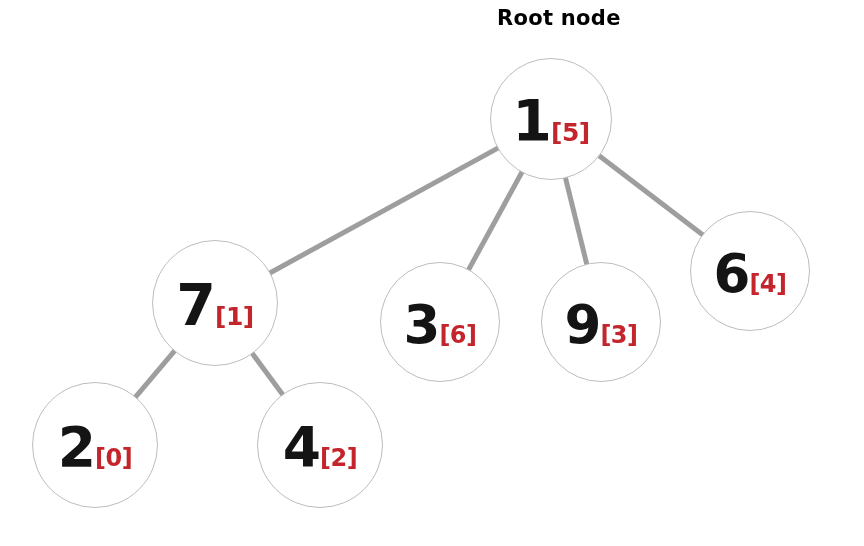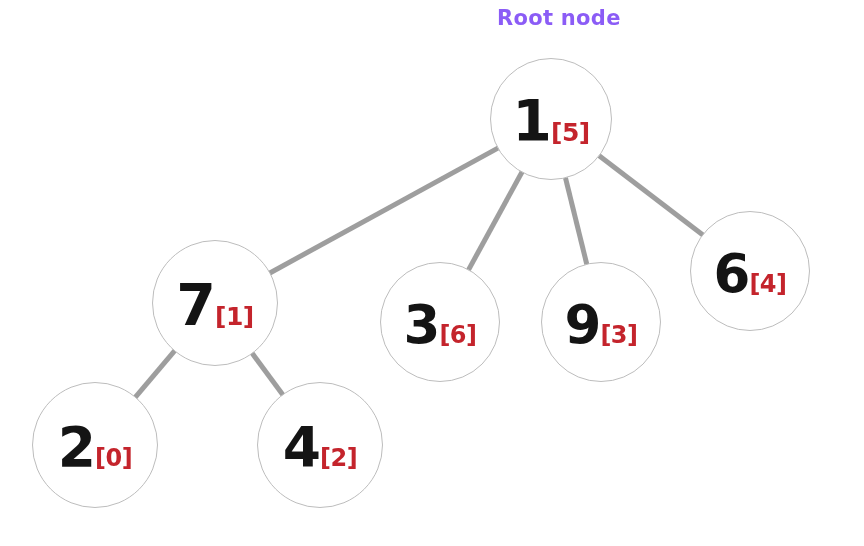--- a/index.html
+++ b/index.html
@@ -48,21 +48,21 @@
     font-family: "DejaVu Sans", "Liberation Sans", sans-serif;
     font-weight: bold;
     color: #c4242c;
     letter-spacing: -0.5px;
   }
   #root-label {
     position: absolute;
     font-family: "DejaVu Sans", "Liberation Sans", sans-serif;
     font-weight: bold;
     font-size: 21px;
-    color: #8b5cf6;
+    color: #000000;
     letter-spacing: 0.3px;
     white-space: nowrap;
   }
 </style>
 </head>
 <body>
 
 <div id="canvas">
 
   <svg id="edges" viewBox="0 0 864 546" preserveAspectRatio="none">

